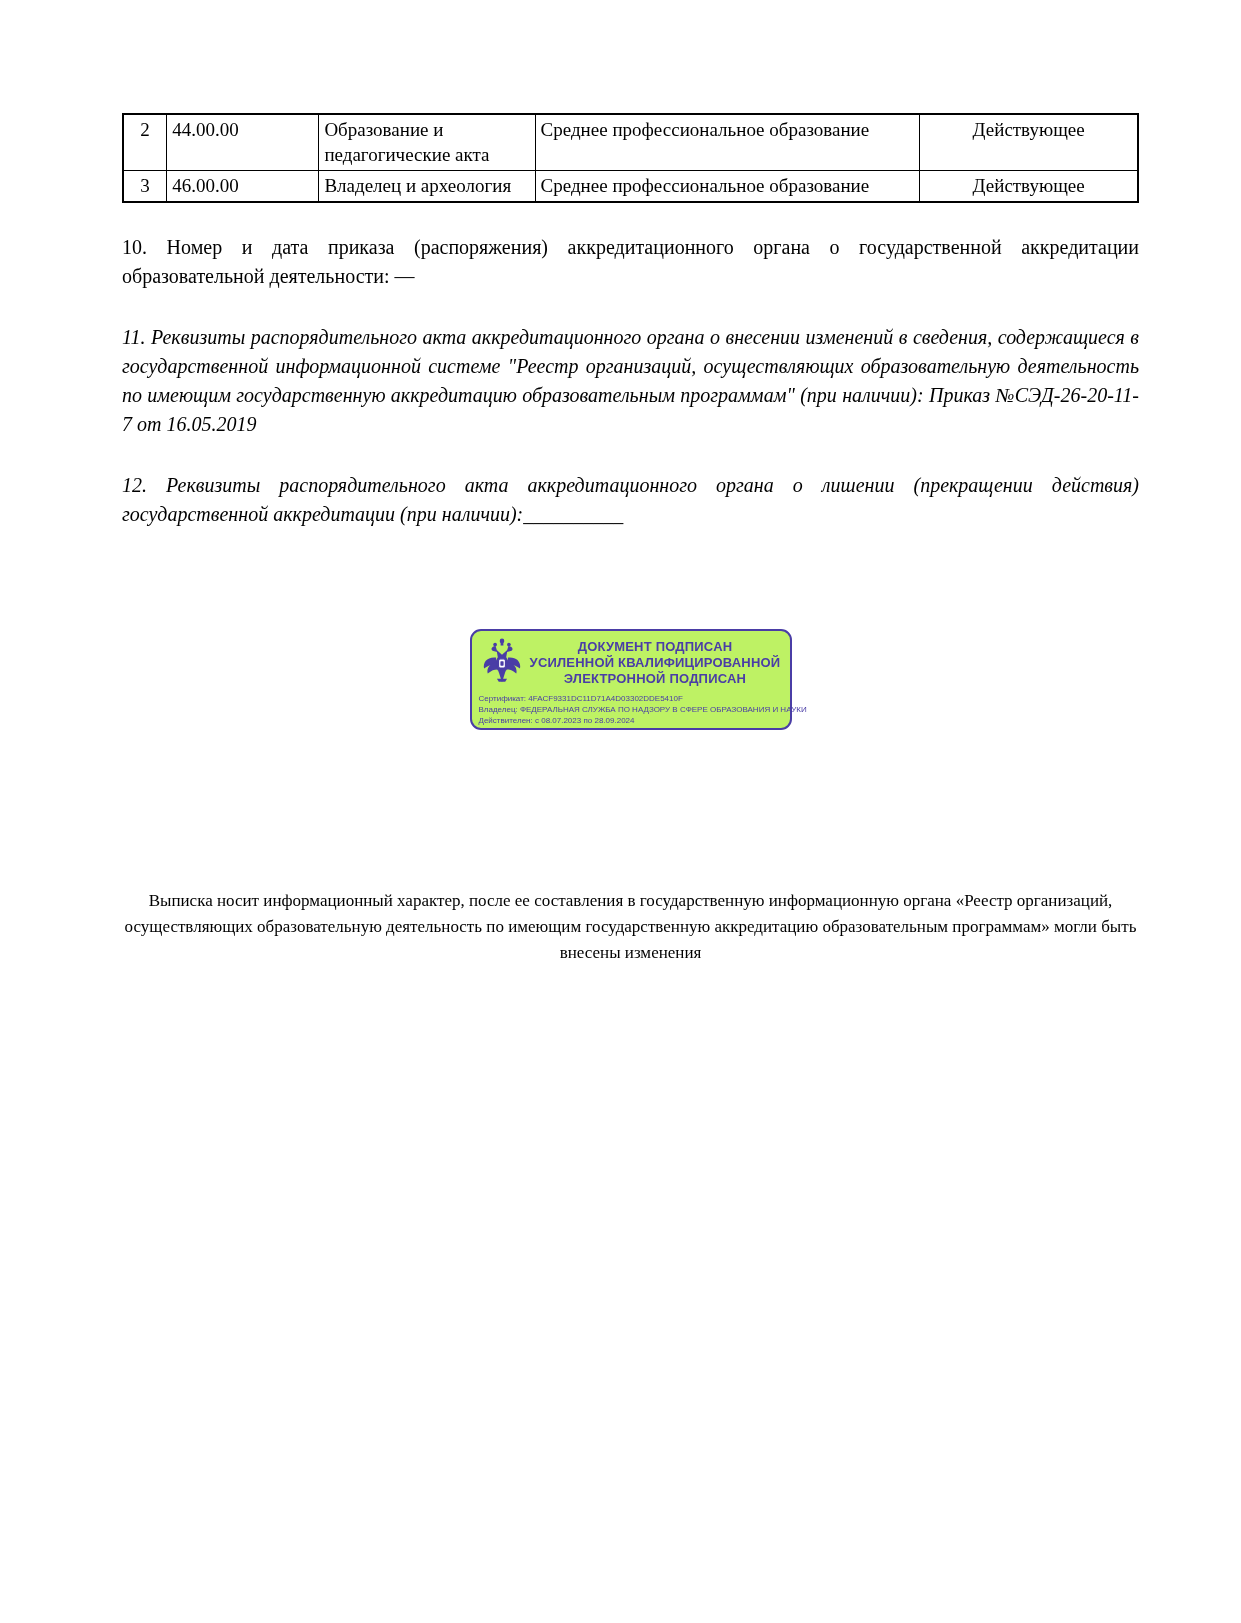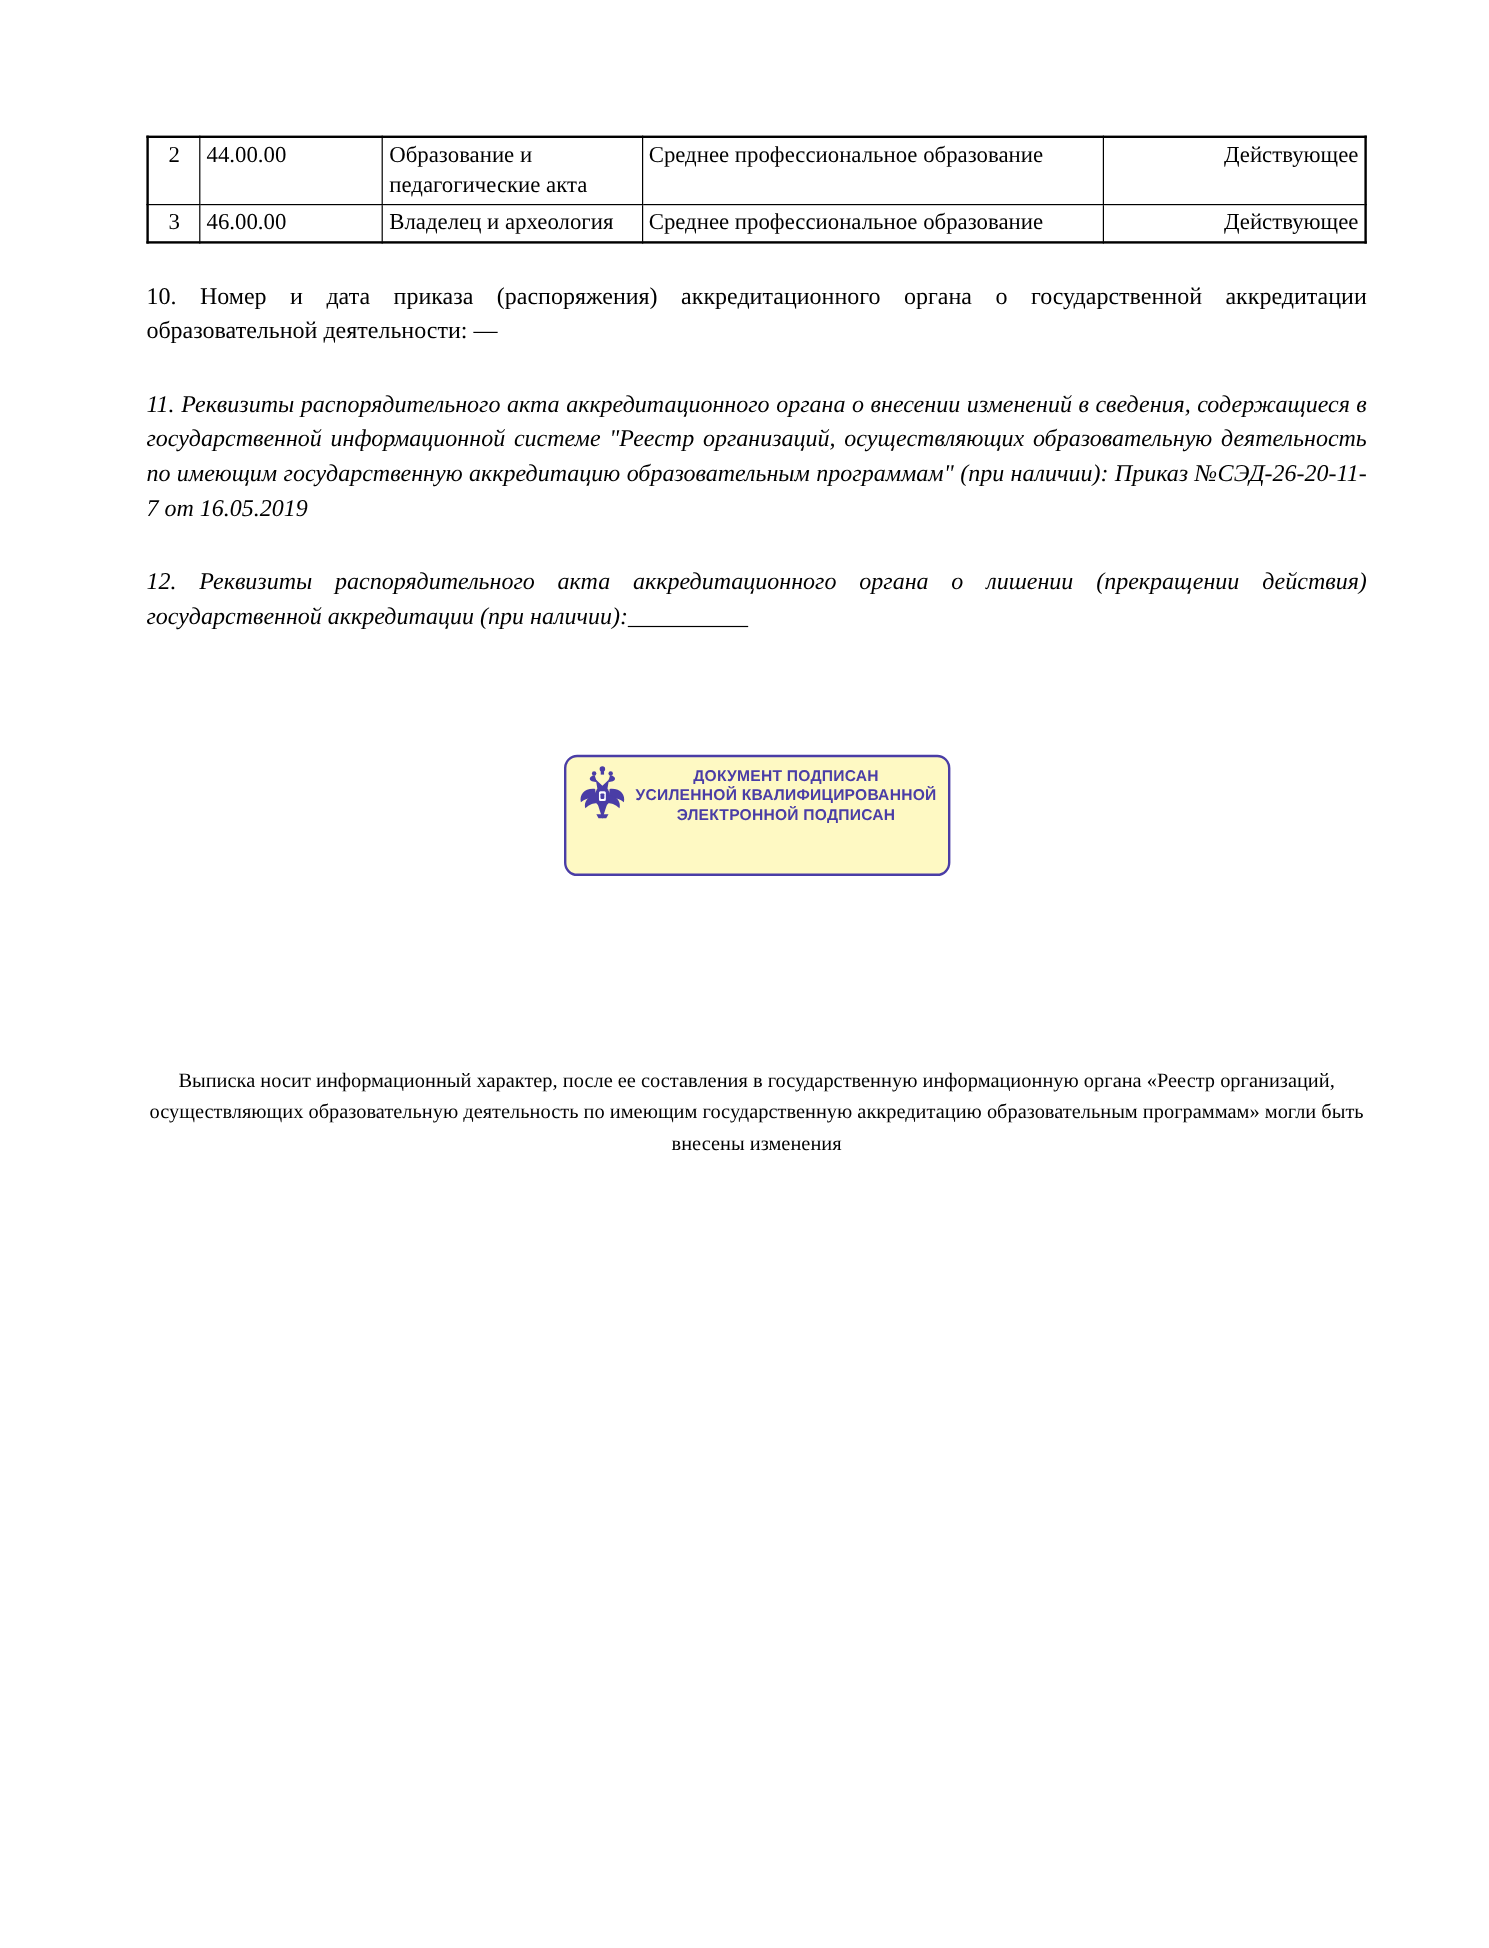--- a/index.html
+++ b/index.html
@@ -28,21 +28,21 @@
   }
   table.acc-table td {
     border: 1px solid #000;
     vertical-align: top;
     padding: 2px 5px 3px 5px;
   }
   td.col-num    { width: 4.3%;  text-align: center; }
   td.col-code   { width: 15%; }
   td.col-name   { width: 21.3%; }
   td.col-level  { width: 37.9%; }
-  td.col-status { width: 21.5%; text-align: right; }
+  td.col-status { width: 21.5%; text-align: center; }
 
   
   p.doc-par {
     font-size: 20px;
     line-height: 29px;
     text-align: justify;
     margin-top: 30px;
   }
   p.doc-par + p.doc-par { margin-top: 32px; font-style: italic; }
 
@@ -53,21 +53,21 @@
     justify-content: center;
   }
   .stamp {
     width: 322px;
     height: 101px;
     border: 2px solid #4a3da6;
     border-radius: 11px;
     color: #4a3da6;
     font-family: "Liberation Sans", sans-serif;
     padding: 6px 8px 4px 7px;
-    background: #fef9c3;
+    background: #bef264;
   }
   .stamp-top {
     display: flex;
     align-items: center;
   }
   .stamp-emblem {
     flex: 0 0 46px;
     height: 52px;
     margin-right: 4px;
   }
@@ -158,18 +158,23 @@
             <rect x="42.5" y="47" width="15" height="20" rx="4" fill="#ffffff" stroke="#4a3da6" stroke-width="2.5"></rect>
             <rect x="46.5" y="52" width="7" height="10" rx="1.5" fill="#4a3da6"></rect>
           </svg>
         </span>
         <span class="stamp-title">
           <span style="display:block">ДОКУМЕНТ ПОДПИСАН</span>
           <span style="display:block">УСИЛЕННОЙ КВАЛИФИЦИРОВАННОЙ</span>
           <span style="display:block">ЭЛЕКТРОННОЙ ПОДПИСАН</span>
         </span>
       </div>
+      <div class="stamp-details">
+        <div>Сертификат: 4FACF9331DC11D71A4D03302DDE5410F</div>
+        <div>Владелец: ФЕДЕРАЛЬНАЯ СЛУЖБА ПО НАДЗОРУ В СФЕРЕ ОБРАЗОВАНИЯ И НАУКИ</div>
+        <div>Действителен: с 08.07.2023 по 28.09.2024</div>
+      </div>
     </div>
   </div>
 
   <p class="footer-note">Выписка носит информационный характер, после ее составления в государственную информационную органа «Реестр организаций, осуществляющих образовательную деятельность по имеющим государственную аккредитацию образовательным программам» могли быть внесены изменения</p>
 
 </div>
 
 </body></html>

